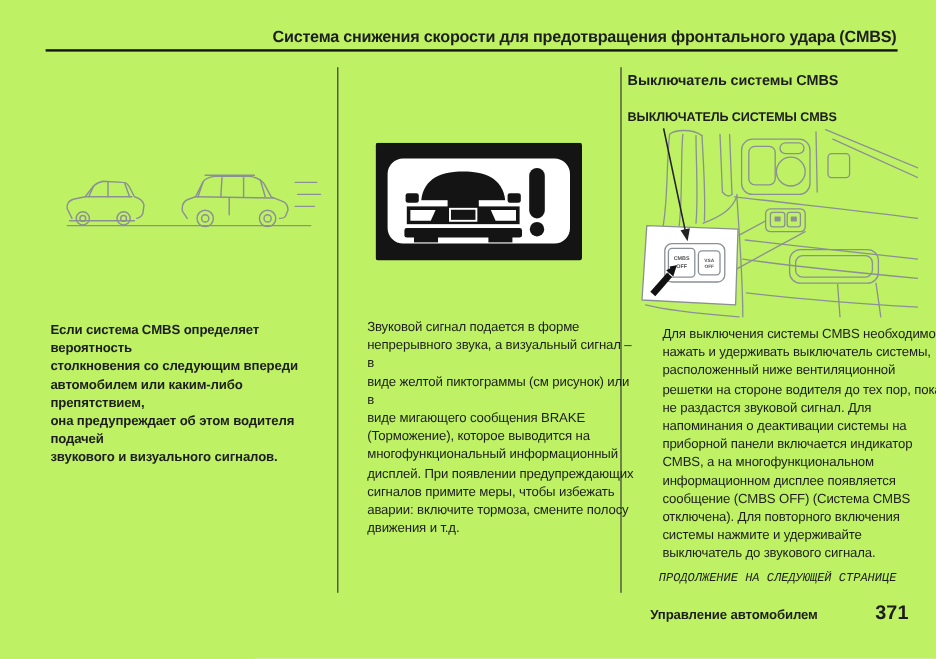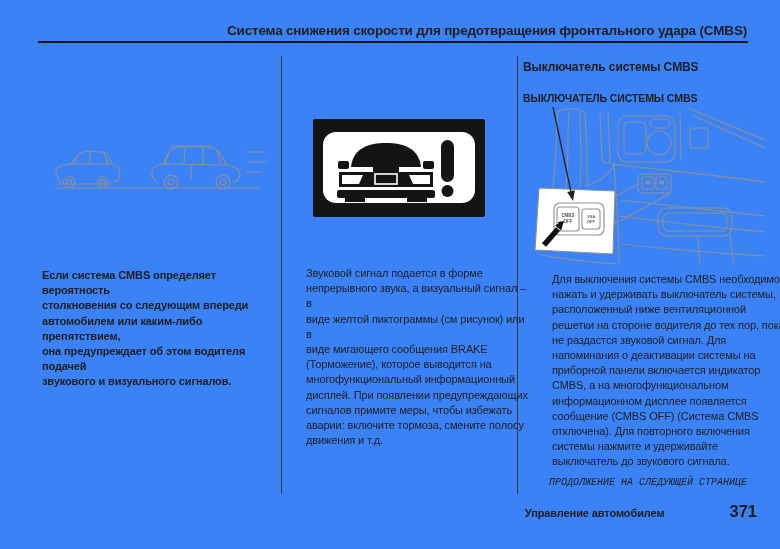--- a/index.html
+++ b/index.html
@@ -1,38 +1,38 @@
 <!DOCTYPE html>
 <html><head>
 <meta charset="utf-8">
 <style>
   html,body{margin:0;padding:0;background:#e8e8e8;}
   .page{
-    position:relative;width:780px;height:549px;background:#3b82f6;
+    position:relative;width:780px;height:549px;background:#bef264;
     font-family:"Liberation Sans", sans-serif;color:#1d1d1d;overflow:hidden;
   }
   .title{
     position:absolute;top:23px;right:33px;font-size:13.5px;font-weight:bold;
     letter-spacing:-0.2px;white-space:nowrap;
   }
   .title-rule{position:absolute;top:41px;left:38px;right:32px;height:2px;background:#161616;}
   .vdivider{position:absolute;top:56px;width:1px;height:438px;background:#3a3a3a;}
   .vd1{left:281px;} .vd2{left:517px;}
   .col-heading{position:absolute;font-size:12px;font-weight:bold;letter-spacing:-0.1px;white-space:nowrap;}
   .figure-label{position:absolute;font-size:10.5px;font-weight:bold;letter-spacing:-0.1px;white-space:nowrap;}
   .body-text{
     position:absolute;font-size:11px;line-height:15.2px;letter-spacing:-0.12px;
     white-space:pre-line;color:#1d1d1d;
   }
   .continuation{
     position:absolute;top:477px;right:33px;font-size:10px;font-style:italic;
     font-weight:normal;letter-spacing:0;white-space:nowrap;font-family:Liberation Mono, monospace;
   }
   .footer{
-    position:absolute;top:502px;right:23px;display:flex;align-items:baseline;gap:20px;
+    position:absolute;top:502px;right:23px;display:flex;align-items:baseline;gap:3px;
   }
   .footer-section{font-size:11px;font-weight:bold;letter-spacing:-0.1px;}
   .footer-page{font-size:16.5px;font-weight:bold;margin-left:45px;}
   .illus{position:absolute;}
   svg{display:block;}
 </style>
 </head>
 <body>
 
 <div class="page">

